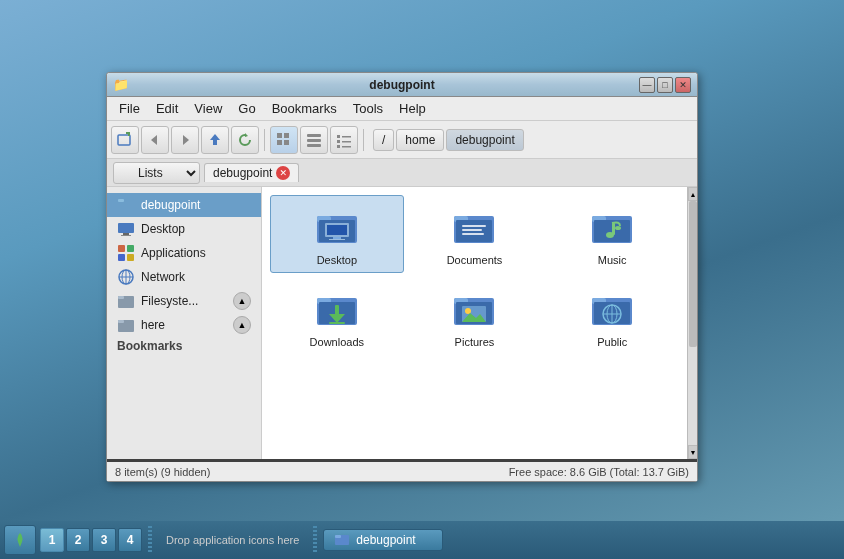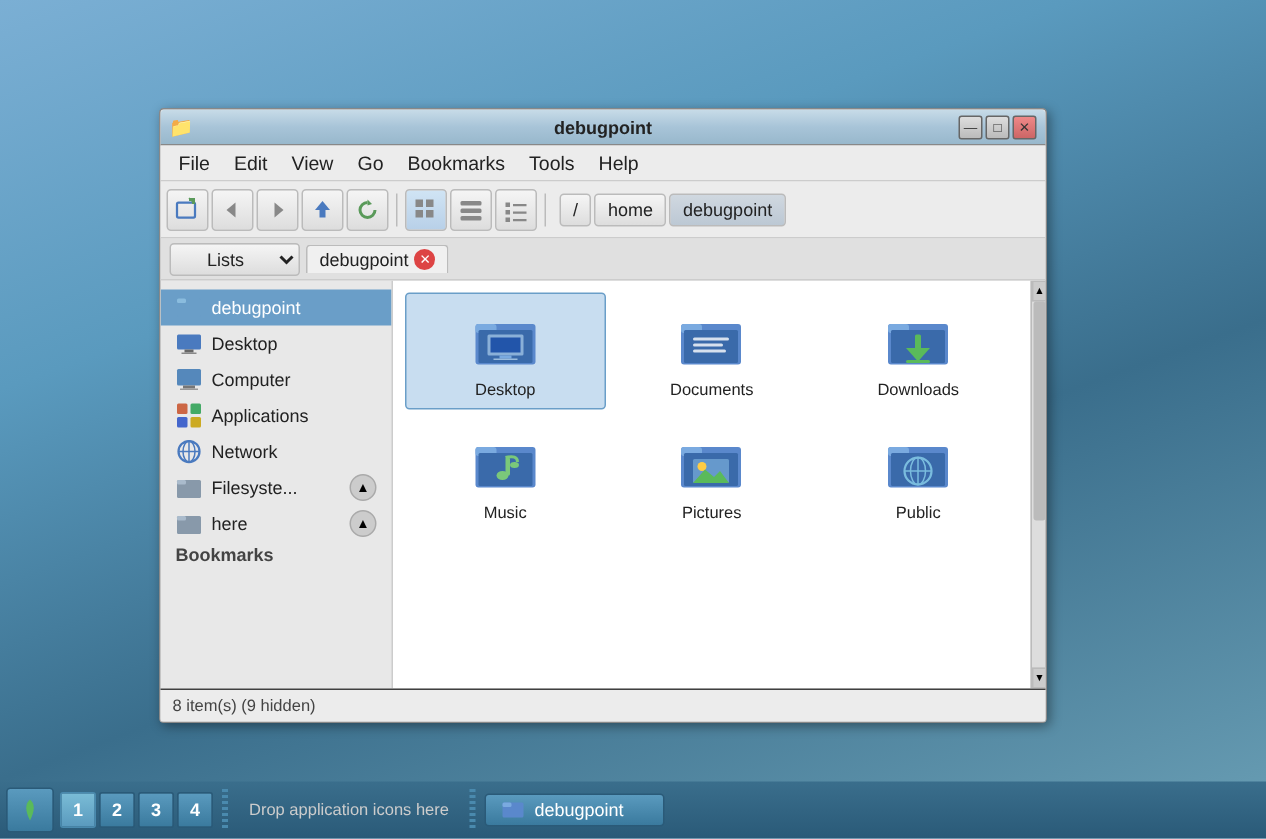--- a/index.html
+++ b/index.html
@@ -314,21 +314,21 @@
       left: 1px;
       height: 60%;
       background: #bbb;
       border-radius: 2px;
     }
 
     
     .statusbar {
       height: 22px;
       background: #ececec;
-      border-top: 1px solid #404040;
+      border-top: 3px solid #404040;
       display: flex;
       align-items: center;
       padding: 0 8px;
       font-size: 11px;
       color: #444;
       justify-content: space-between;
     }
 
     
     .taskbar {
@@ -513,28 +513,20 @@
           </svg>
         <span>debugpoint</span>
       </div>
       <div class="sidebar-item">
         <svg class="sidebar-item-icon" viewBox="0 0 18 18">
             <rect x="1" y="3" width="16" height="10" rx="1" fill="#4a7abf"></rect>
             <rect x="6" y="13" width="6" height="2" fill="#666"></rect>
             <rect x="4" y="15" width="10" height="1" fill="#888"></rect>
           </svg>
         <span>Desktop</span>
-      </div>
-      <div class="sidebar-item">
-        <svg class="sidebar-item-icon" viewBox="0 0 18 18">
-            <rect x="1" y="2" width="16" height="11" rx="1" fill="#5588bb"></rect>
-            <rect x="5" y="13" width="8" height="2" fill="#777"></rect>
-            <rect x="3" y="15" width="12" height="1" fill="#999"></rect>
-          </svg>
-        <span>Computer</span>
       </div>
       <div class="sidebar-item">
         <svg class="sidebar-item-icon" viewBox="0 0 18 18">
             <rect x="1" y="1" width="7" height="7" rx="1" fill="#cc6644"></rect>
             <rect x="10" y="1" width="7" height="7" rx="1" fill="#44aa66"></rect>
             <rect x="1" y="10" width="7" height="7" rx="1" fill="#4466cc"></rect>
             <rect x="10" y="10" width="7" height="7" rx="1" fill="#ccaa22"></rect>
           </svg>
         <span>Applications</span>
       </div>
@@ -608,51 +600,51 @@
             <span class="file-name">Documents</span>
           </div>
 
           <div class="file-item">
             <div class="file-icon">
               <svg width="44" height="40" viewBox="0 0 44 40">
                 <rect x="2" y="10" width="40" height="27" rx="2" fill="#5a88cc"></rect>
                 <rect x="2" y="10" width="14" height="6" rx="2" fill="#7aaae0"></rect>
                 <rect x="4" y="14" width="36" height="22" rx="1" fill="#3a6aaa"></rect>
 
-                <rect x="20" y="17" width="4" height="10" rx="1" fill="#5aba5a"></rect>
-                <polygon points="14,26 22,35 30,26" fill="#5aba5a"></polygon>
-                <rect x="14" y="34" width="16" height="2" rx="1" fill="#5aba5a"></rect>
-              </svg>
-            </div>
-            <span class="file-name">Downloads</span>
-          </div>
-
-          <div class="file-item">
-            <div class="file-icon">
-              <svg width="44" height="40" viewBox="0 0 44 40">
-                <rect x="2" y="10" width="40" height="27" rx="2" fill="#5a88cc"></rect>
-                <rect x="2" y="10" width="14" height="6" rx="2" fill="#7aaae0"></rect>
-                <rect x="4" y="14" width="36" height="22" rx="1" fill="#3a6aaa"></rect>
-
                 <rect x="22" y="17" width="3" height="12" rx="1" fill="#7ac87a"></rect>
                 <ellipse cx="20" cy="29" rx="4" ry="3" fill="#7ac87a"></ellipse>
                 <path d="M22 17 Q30 15 30 20" fill="none" stroke="#7ac87a" stroke-width="2"></path>
                 <ellipse cx="28" cy="22" rx="3" ry="2" fill="#7ac87a"></ellipse>
               </svg>
             </div>
             <span class="file-name">Music</span>
           </div>
 
           <div class="file-item">
             <div class="file-icon">
               <svg width="44" height="40" viewBox="0 0 44 40">
                 <rect x="2" y="10" width="40" height="27" rx="2" fill="#5a88cc"></rect>
                 <rect x="2" y="10" width="14" height="6" rx="2" fill="#7aaae0"></rect>
                 <rect x="4" y="14" width="36" height="22" rx="1" fill="#3a6aaa"></rect>
 
+                <rect x="20" y="17" width="4" height="10" rx="1" fill="#5aba5a"></rect>
+                <polygon points="14,26 22,35 30,26" fill="#5aba5a"></polygon>
+                <rect x="14" y="34" width="16" height="2" rx="1" fill="#5aba5a"></rect>
+              </svg>
+            </div>
+            <span class="file-name">Downloads</span>
+          </div>
+
+          <div class="file-item">
+            <div class="file-icon">
+              <svg width="44" height="40" viewBox="0 0 44 40">
+                <rect x="2" y="10" width="40" height="27" rx="2" fill="#5a88cc"></rect>
+                <rect x="2" y="10" width="14" height="6" rx="2" fill="#7aaae0"></rect>
+                <rect x="4" y="14" width="36" height="22" rx="1" fill="#3a6aaa"></rect>
+
                 <rect x="10" y="18" width="24" height="16" rx="1" fill="#6699cc"></rect>
                 <circle cx="16" cy="23" r="3" fill="#ffcc44"></circle>
                 <polygon points="10,34 18,25 24,30 28,26 34,34" fill="#5aba5a"></polygon>
               </svg>
             </div>
             <span class="file-name">Pictures</span>
           </div>
 
           <div class="file-item">
             <div class="file-icon">
@@ -678,20 +670,21 @@
         <div class="scroll-track">
           <div class="scroll-thumb"></div>
         </div>
         <div class="scroll-btn">▼</div>
       </div>
     </div>
   </div>
 
   <div class="statusbar">
     <span>8 item(s) (9 hidden)</span>
+    <span>Free space: 8.6 GiB (Total: 13.7 GiB)</span>
   </div>
 </div>
 
 <div class="taskbar">
   <div class="taskbar-sys-btn">
     <svg width="18" height="18" viewBox="0 0 18 18">
         <path d="M9 2 Q14 6 9 16 Q4 6 9 2Z" fill="#5aba5a"></path>
       </svg>
   </div>
   <div class="taskbar-num-btns">

